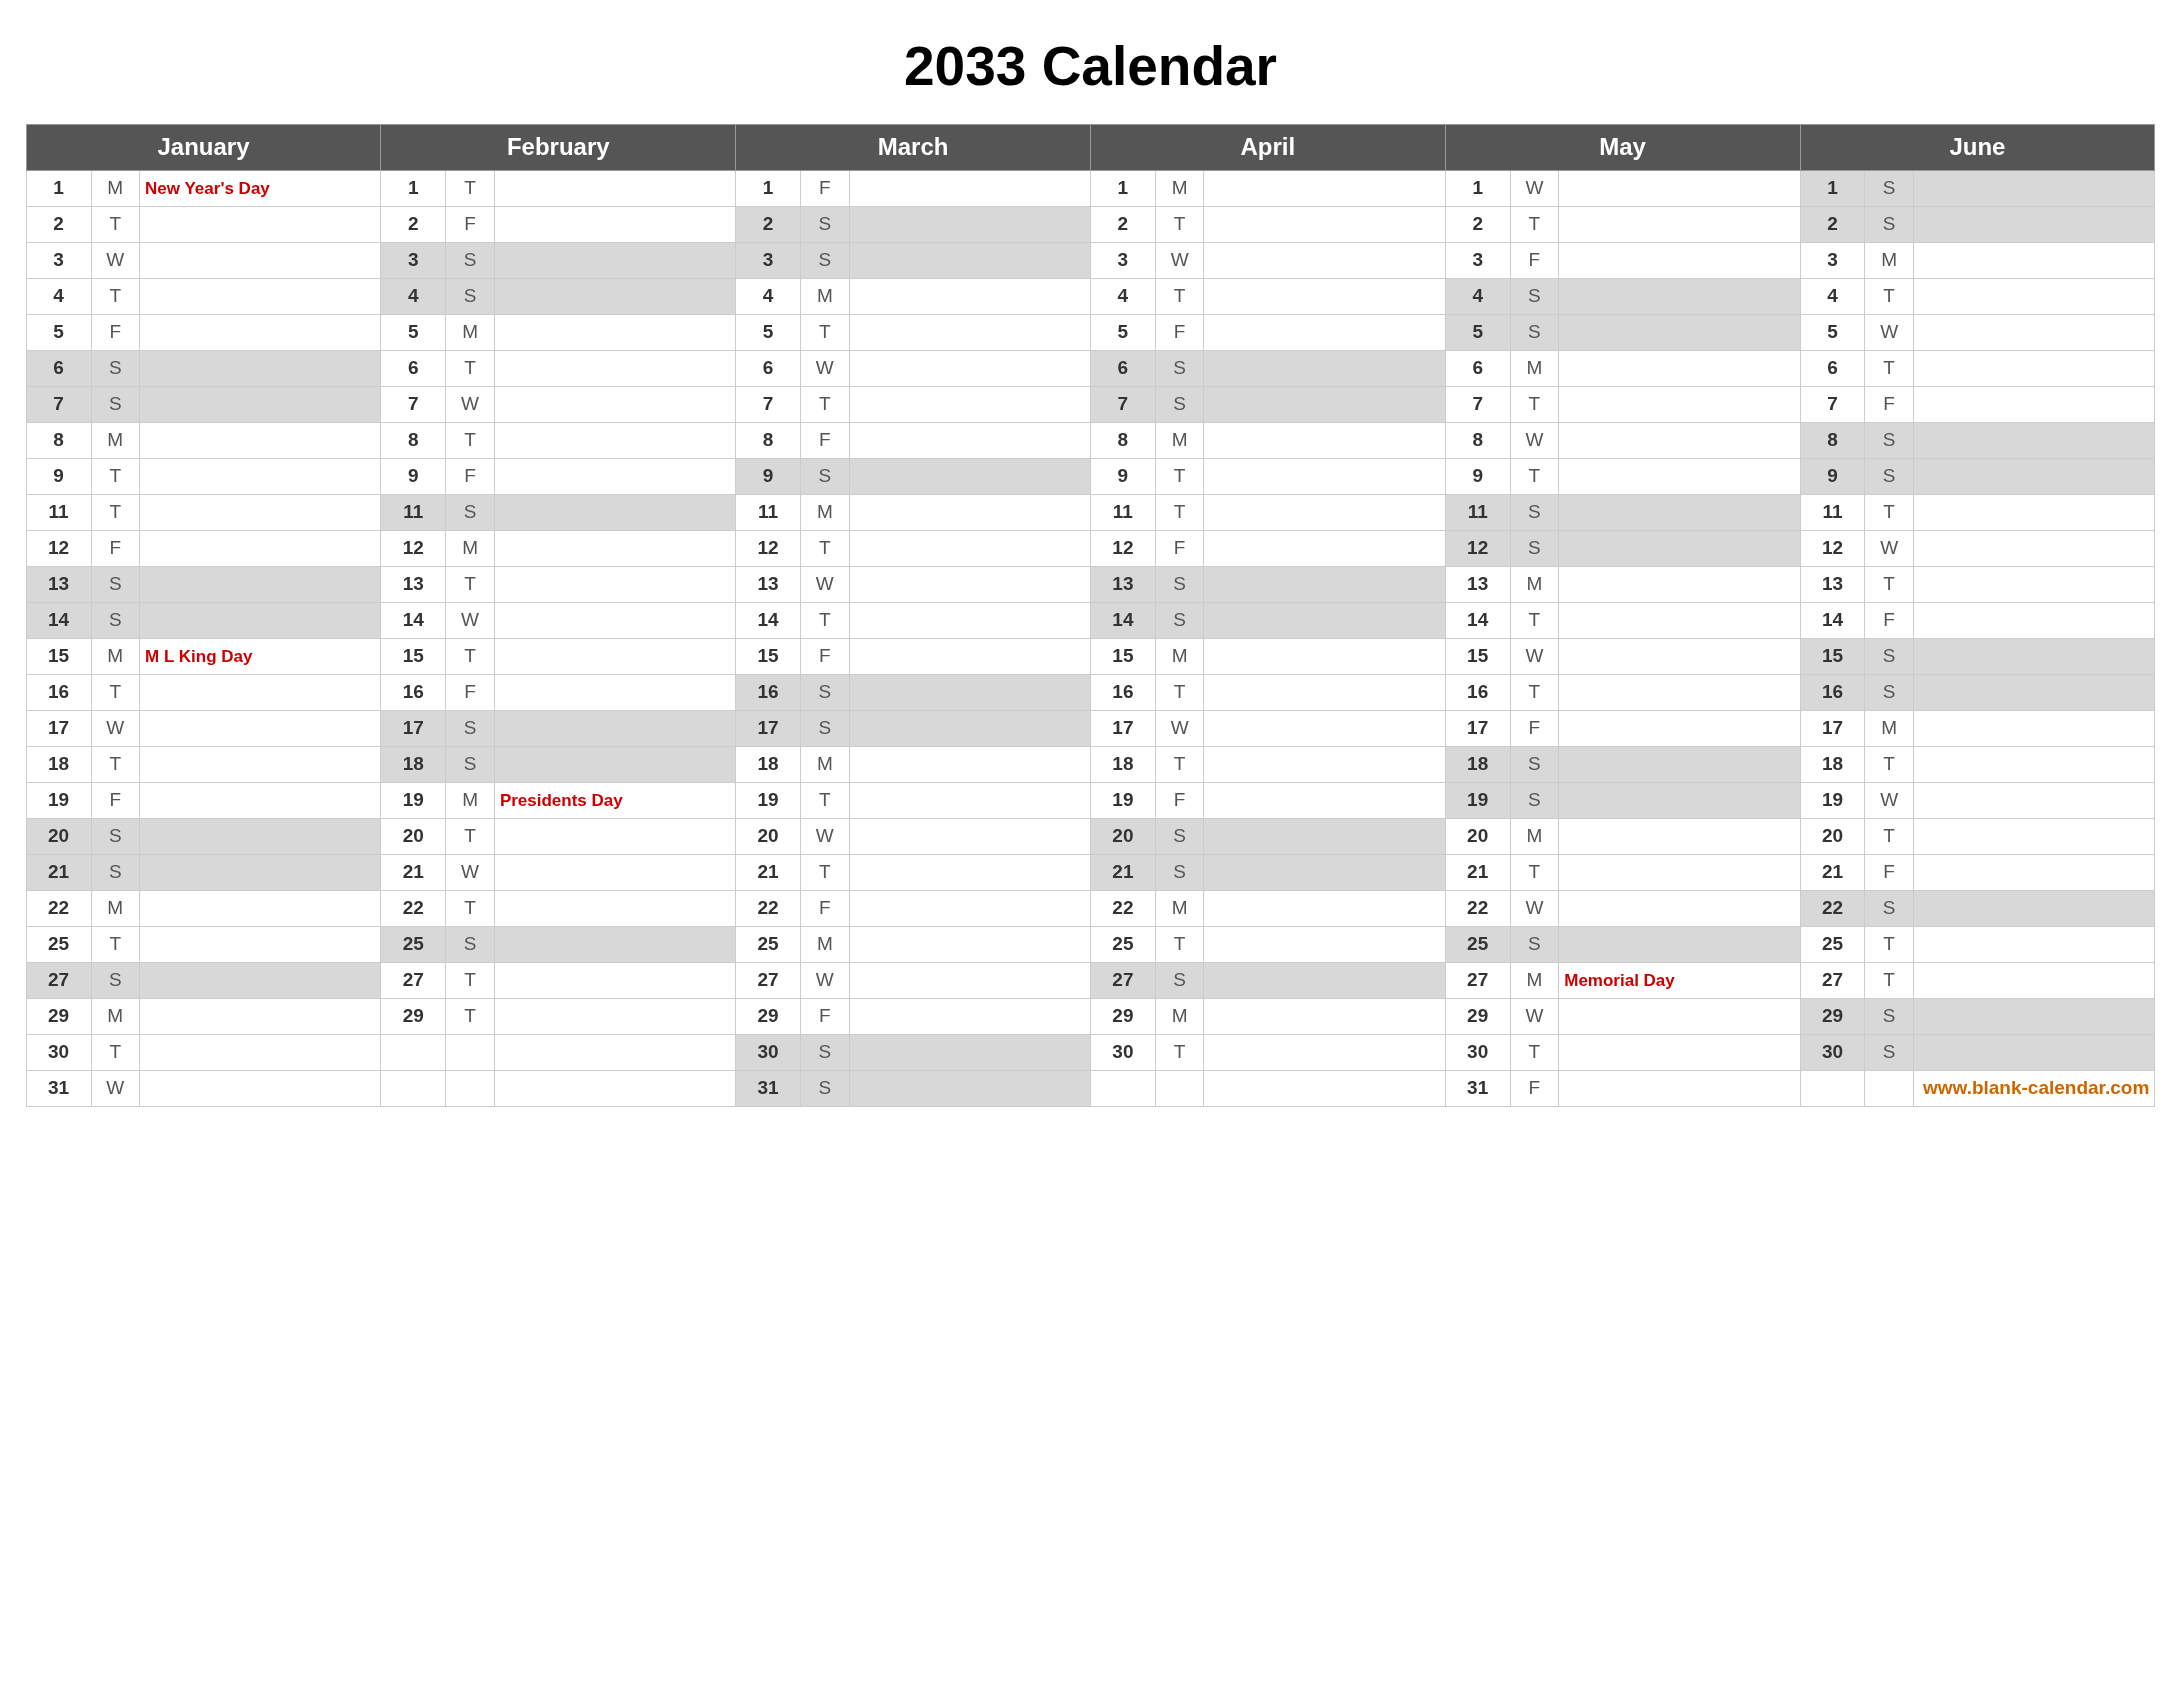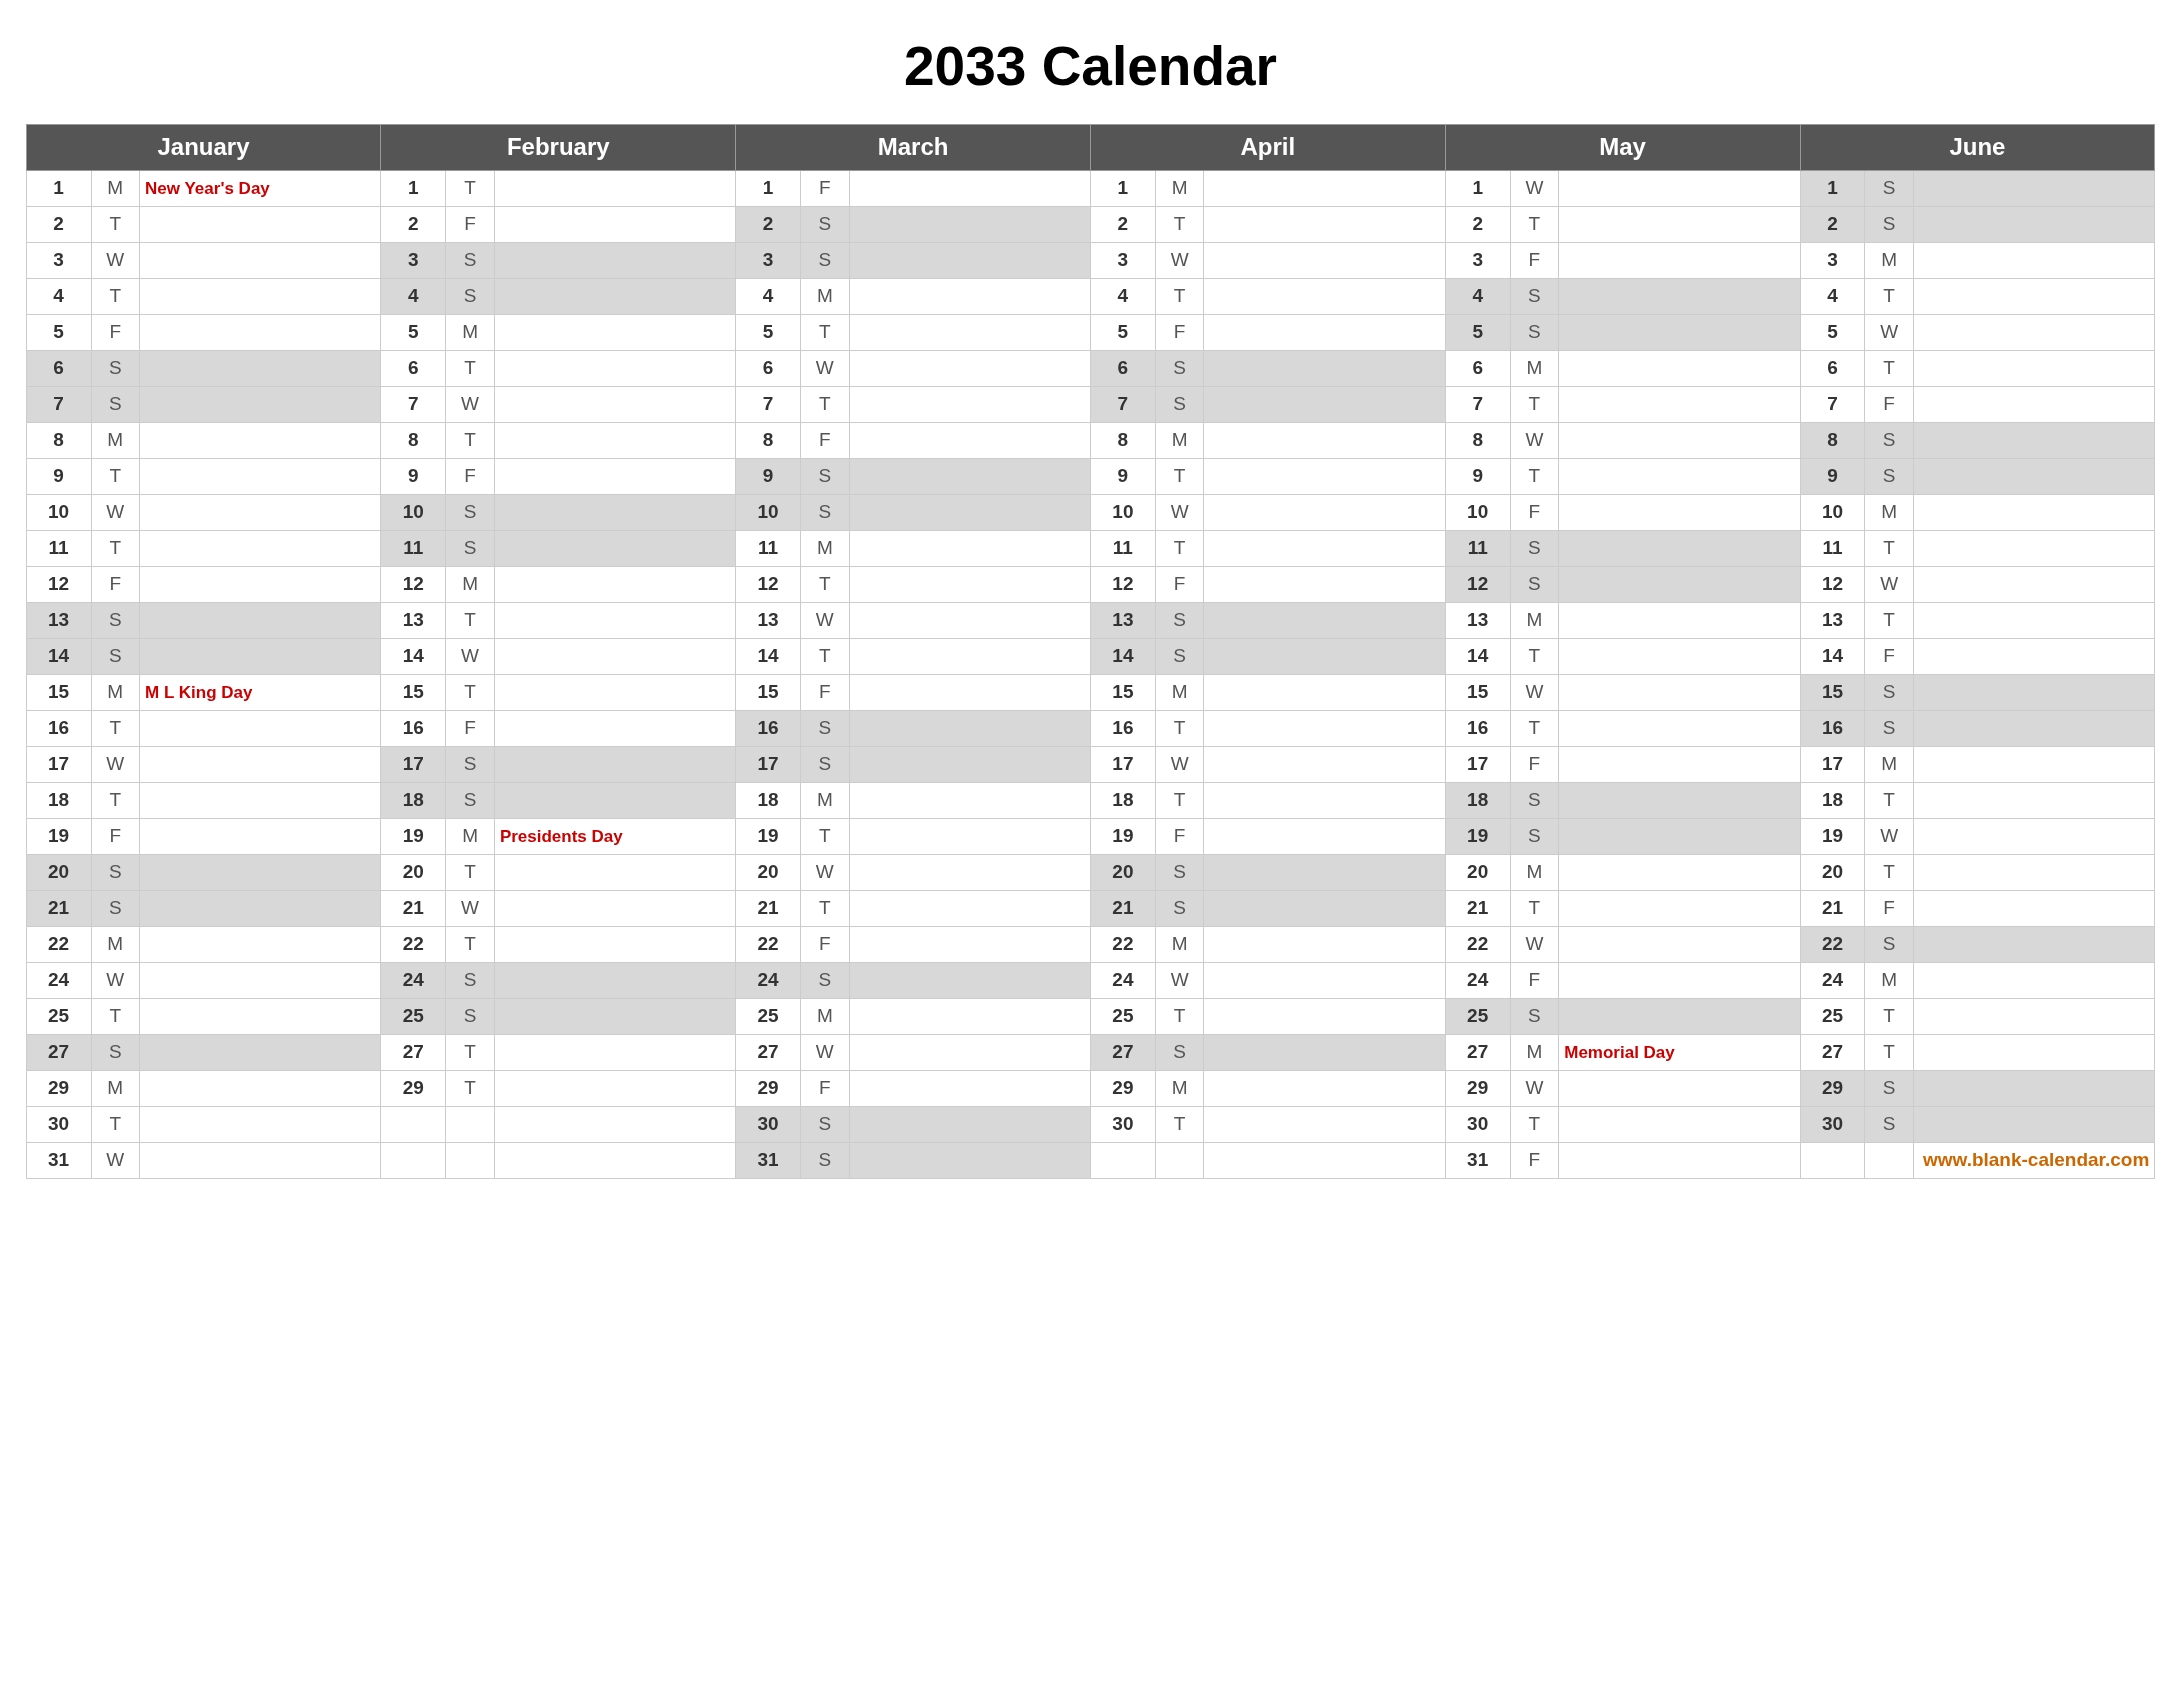--- a/index.html
+++ b/index.html
@@ -265,40 +265,20 @@
           <td class="day-letter col-day" style="background:#fff;border:0.9px solid #ccc;">T</td>
           <td class="event-cell col-event" style="background:#fff;border:0.9px solid #ccc;"></td>
           <td class="day-num col-num" style="background:#fff;border:0.9px solid #ccc;">9</td>
           <td class="day-letter col-day" style="background:#fff;border:0.9px solid #ccc;">T</td>
           <td class="event-cell col-event" style="background:#fff;border:0.9px solid #ccc;"></td>
           <td class="day-num col-num" style="background:#d8d8d8;border:0.9px solid #ccc;">9</td>
           <td class="day-letter col-day" style="background:#d8d8d8;border:0.9px solid #ccc;">S</td>
           <td class="event-cell col-event" style="background:#d8d8d8;border:0.9px solid #ccc;"></td>
         </tr>
         <tr>
-          <td class="day-num col-num" style="background:#fff;border:0.9px solid #ccc;">10</td>
-          <td class="day-letter col-day" style="background:#fff;border:0.9px solid #ccc;">W</td>
-          <td class="event-cell col-event" style="background:#fff;border:0.9px solid #ccc;"></td>
-          <td class="day-num col-num" style="background:#d8d8d8;border:0.9px solid #ccc;">10</td>
-          <td class="day-letter col-day" style="background:#d8d8d8;border:0.9px solid #ccc;">S</td>
-          <td class="event-cell col-event" style="background:#d8d8d8;border:0.9px solid #ccc;"></td>
-          <td class="day-num col-num" style="background:#d8d8d8;border:0.9px solid #ccc;">10</td>
-          <td class="day-letter col-day" style="background:#d8d8d8;border:0.9px solid #ccc;">S</td>
-          <td class="event-cell col-event" style="background:#d8d8d8;border:0.9px solid #ccc;"></td>
-          <td class="day-num col-num" style="background:#fff;border:0.9px solid #ccc;">10</td>
-          <td class="day-letter col-day" style="background:#fff;border:0.9px solid #ccc;">W</td>
-          <td class="event-cell col-event" style="background:#fff;border:0.9px solid #ccc;"></td>
-          <td class="day-num col-num" style="background:#fff;border:0.9px solid #ccc;">10</td>
-          <td class="day-letter col-day" style="background:#fff;border:0.9px solid #ccc;">F</td>
-          <td class="event-cell col-event" style="background:#fff;border:0.9px solid #ccc;"></td>
-          <td class="day-num col-num" style="background:#fff;border:0.9px solid #ccc;">10</td>
-          <td class="day-letter col-day" style="background:#fff;border:0.9px solid #ccc;">M</td>
-          <td class="event-cell col-event" style="background:#fff;border:0.9px solid #ccc;"></td>
-        </tr>
-        <tr>
           <td class="day-num col-num" style="background:#fff;border:0.9px solid #ccc;">11</td>
           <td class="day-letter col-day" style="background:#fff;border:0.9px solid #ccc;">T</td>
           <td class="event-cell col-event" style="background:#fff;border:0.9px solid #ccc;"></td>
           <td class="day-num col-num" style="background:#d8d8d8;border:0.9px solid #ccc;">11</td>
           <td class="day-letter col-day" style="background:#d8d8d8;border:0.9px solid #ccc;">S</td>
           <td class="event-cell col-event" style="background:#d8d8d8;border:0.9px solid #ccc;"></td>
           <td class="day-num col-num" style="background:#fff;border:0.9px solid #ccc;">11</td>
           <td class="day-letter col-day" style="background:#fff;border:0.9px solid #ccc;">M</td>
           <td class="event-cell col-event" style="background:#fff;border:0.9px solid #ccc;"></td>
           <td class="day-num col-num" style="background:#fff;border:0.9px solid #ccc;">11</td>
@@ -523,40 +503,20 @@
           <td class="event-cell col-event" style="background:#fff;border:0.9px solid #ccc;"></td>
           <td class="day-num col-num" style="background:#fff;border:0.9px solid #ccc;">22</td>
           <td class="day-letter col-day" style="background:#fff;border:0.9px solid #ccc;">M</td>
           <td class="event-cell col-event" style="background:#fff;border:0.9px solid #ccc;"></td>
           <td class="day-num col-num" style="background:#fff;border:0.9px solid #ccc;">22</td>
           <td class="day-letter col-day" style="background:#fff;border:0.9px solid #ccc;">W</td>
           <td class="event-cell col-event" style="background:#fff;border:0.9px solid #ccc;"></td>
           <td class="day-num col-num" style="background:#d8d8d8;border:0.9px solid #ccc;">22</td>
           <td class="day-letter col-day" style="background:#d8d8d8;border:0.9px solid #ccc;">S</td>
           <td class="event-cell col-event" style="background:#d8d8d8;border:0.9px solid #ccc;"></td>
-        </tr>
-        <tr>
-          <td class="day-num col-num" style="background:#fff;border:0.9px solid #ccc;">24</td>
-          <td class="day-letter col-day" style="background:#fff;border:0.9px solid #ccc;">W</td>
-          <td class="event-cell col-event" style="background:#fff;border:0.9px solid #ccc;"></td>
-          <td class="day-num col-num" style="background:#d8d8d8;border:0.9px solid #ccc;">24</td>
-          <td class="day-letter col-day" style="background:#d8d8d8;border:0.9px solid #ccc;">S</td>
-          <td class="event-cell col-event" style="background:#d8d8d8;border:0.9px solid #ccc;"></td>
-          <td class="day-num col-num" style="background:#d8d8d8;border:0.9px solid #ccc;">24</td>
-          <td class="day-letter col-day" style="background:#d8d8d8;border:0.9px solid #ccc;">S</td>
-          <td class="event-cell col-event" style="background:#d8d8d8;border:0.9px solid #ccc;"></td>
-          <td class="day-num col-num" style="background:#fff;border:0.9px solid #ccc;">24</td>
-          <td class="day-letter col-day" style="background:#fff;border:0.9px solid #ccc;">W</td>
-          <td class="event-cell col-event" style="background:#fff;border:0.9px solid #ccc;"></td>
-          <td class="day-num col-num" style="background:#fff;border:0.9px solid #ccc;">24</td>
-          <td class="day-letter col-day" style="background:#fff;border:0.9px solid #ccc;">F</td>
-          <td class="event-cell col-event" style="background:#fff;border:0.9px solid #ccc;"></td>
-          <td class="day-num col-num" style="background:#fff;border:0.9px solid #ccc;">24</td>
-          <td class="day-letter col-day" style="background:#fff;border:0.9px solid #ccc;">M</td>
-          <td class="event-cell col-event" style="background:#fff;border:0.9px solid #ccc;"></td>
         </tr>
         <tr>
           <td class="day-num col-num" style="background:#fff;border:0.9px solid #ccc;">25</td>
           <td class="day-letter col-day" style="background:#fff;border:0.9px solid #ccc;">T</td>
           <td class="event-cell col-event" style="background:#fff;border:0.9px solid #ccc;"></td>
           <td class="day-num col-num" style="background:#d8d8d8;border:0.9px solid #ccc;">25</td>
           <td class="day-letter col-day" style="background:#d8d8d8;border:0.9px solid #ccc;">S</td>
           <td class="event-cell col-event" style="background:#d8d8d8;border:0.9px solid #ccc;"></td>
           <td class="day-num col-num" style="background:#fff;border:0.9px solid #ccc;">25</td>
           <td class="day-letter col-day" style="background:#fff;border:0.9px solid #ccc;">M</td>

